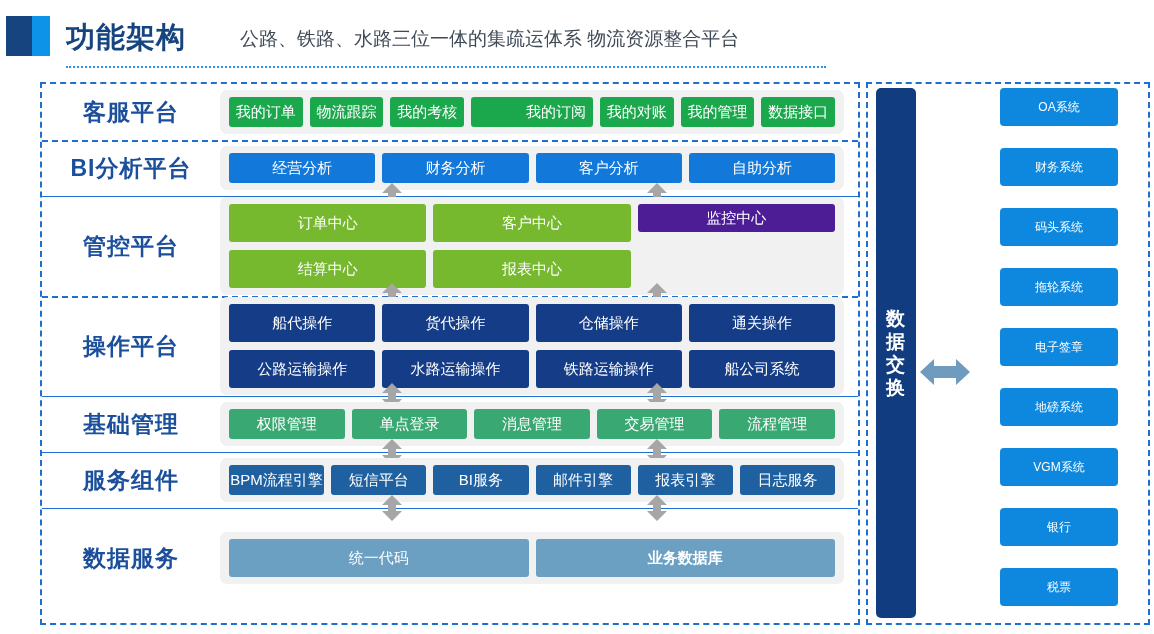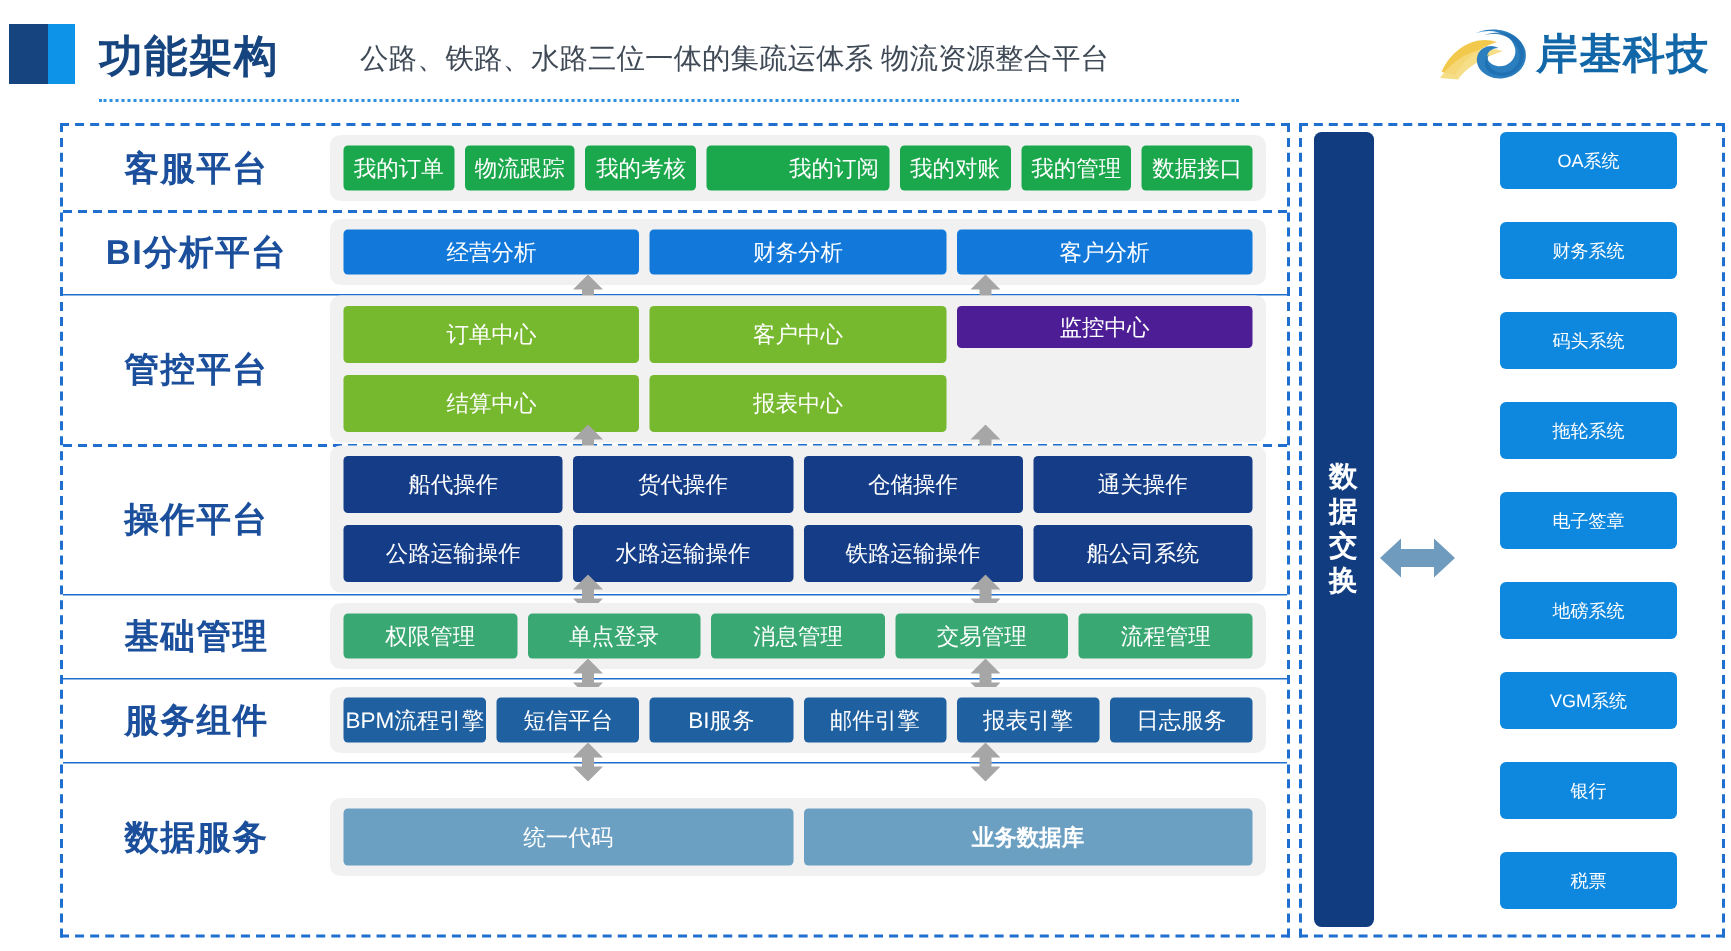--- a/index.html
+++ b/index.html
@@ -108,29 +108,20 @@
 </style>
 </head>
 <body>
 
 <div class="header">
   <div class="hdr-bar-dark"></div>
   <div class="hdr-bar-light"></div>
   <div class="hdr-title">功能架构</div>
   <div class="hdr-sub">公路、铁路、水路三位一体的集疏运体系   物流资源整合平台</div>
   <div class="hdr-dotline"></div>
-  <div class="logo">
-    <svg class="logo-mark" viewBox="0 0 66 42">
-      <path d="M3 34 C10 18, 26 9, 40 14 C30 17, 18 25, 12 36 Z" fill="#F2C94C"></path>
-      <path d="M2 38 C12 24, 28 15, 44 20 C32 24, 20 30, 14 39 Z" fill="#F5D97A" opacity="0.9"></path>
-      <path d="M26 8 C40 2, 56 8, 59 20 C61 32, 50 40, 38 38 C30 36, 25 30, 27 23 C29 17, 36 15, 41 18 C33 18, 31 26, 37 29 C45 33, 54 26, 52 18 C50 9, 38 4, 26 8 Z" fill="#2B7FBF"></path>
-      <path d="M30 10 C42 6, 54 12, 55 22 C56 31, 47 36, 40 34 C34 32, 32 26, 35 22 C30 26, 31 34, 39 36 C50 39, 59 31, 58 20 C57 10, 44 4, 30 10 Z" fill="#1E6FB0" opacity="0.85"></path>
-    </svg>
-    <div class="logo-text">岸基科技</div>
-  </div>
 </div>
 
 <div class="left-panel" id="leftPanel">
     <div class="row" style="top: 0px; height: 56px;">
       <div class="row-label">客服平台</div>
       <div class="row-body">
         <div class="chip-line">
           <div class="chip" style="height: 30px; background: rgb(27, 168, 76);">我的订单</div>
           <div class="chip" style="height: 30px; background: rgb(27, 168, 76);">物流跟踪</div>
           <div class="chip" style="height: 30px; background: rgb(27, 168, 76);">我的考核</div>
@@ -142,20 +133,21 @@
       </div>
     </div>
     <div class="sep sep-dash" style="top: 56px;"></div>
     <div class="row" style="top: 56px; height: 56px;">
       <div class="row-label">BI分析平台</div>
       <div class="row-body">
         <div class="chip-line">
           <div class="chip" style="height: 30px; background: rgb(18, 121, 219);">经营分析</div>
           <div class="chip" style="height: 30px; background: rgb(18, 121, 219);">财务分析</div>
           <div class="chip" style="height: 30px; background: rgb(18, 121, 219);">客户分析</div>
+          <div class="chip" style="height: 30px; background: rgb(18, 121, 219);">自助分析</div>
         </div>
       </div>
     </div>
     <div class="sep sep-solid" style="top: 112px;"></div>
     <svg viewBox="0 0 22 26" class="vArrow" style="left: 339px; top: 99px;">
       <polygon points="11,0 21,10 15,10 15,16 21,16 11,26 1,16 7,16 7,10 1,10" fill="#A6A6A6"></polygon>
     </svg>
     <svg viewBox="0 0 22 26" class="vArrow" style="left: 604px; top: 99px;">
       <polygon points="11,0 21,10 15,10 15,16 21,16 11,26 1,16 7,16 7,10 1,10" fill="#A6A6A6"></polygon>
     </svg>

